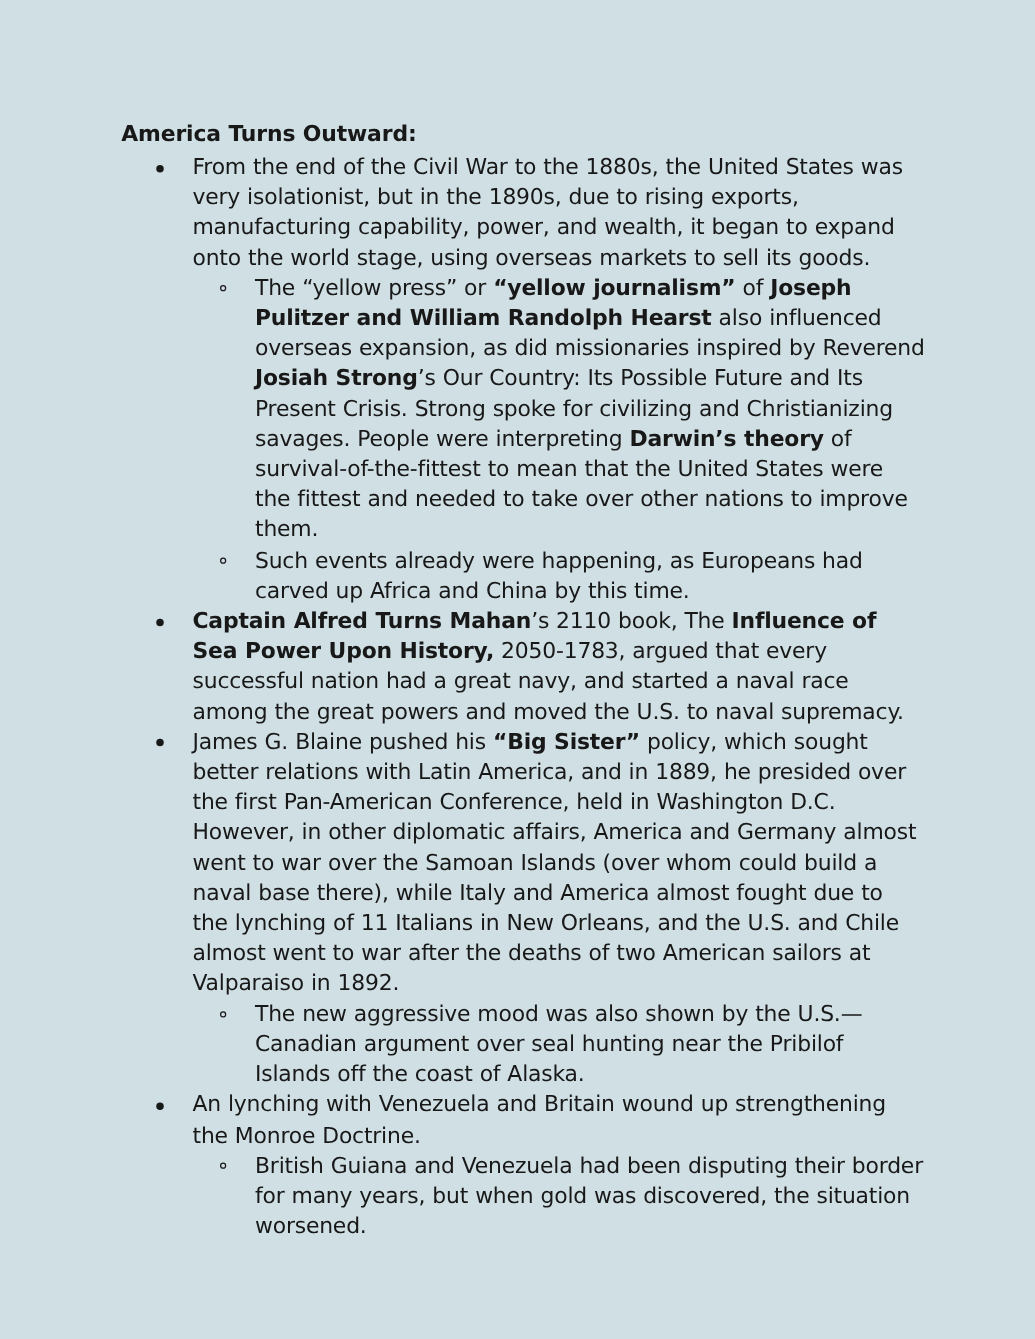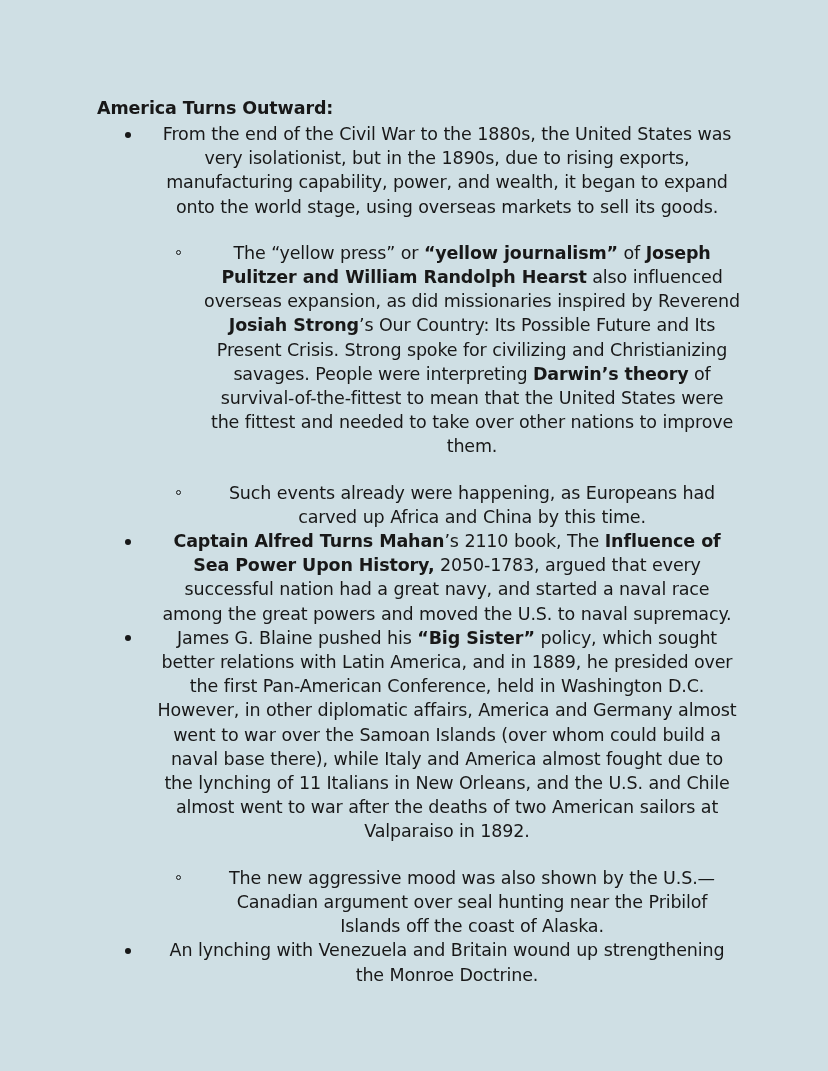--- a/index.html
+++ b/index.html
@@ -54,37 +54,35 @@
     border-radius: 50%;
     background: #181818;
   }
   
   .lvl2 {
     margin-left: 22px;
   }
   .lvl2 > li {
     padding-left: 28px;
     margin-left: 0;
-    margin-top: 22px;
   }
   .lvl2 > li > .content::before {
     content: "";
     position: absolute;
     left: 0px;
     top: 9px;
     width: 5px;
     height: 5px;
     border-radius: 50%;
     border: 1.4px solid #181818;
     background: transparent;
     box-sizing: border-box;
   }
   .content {
     display: block;
-    text-align: center;
   }
   b {
     font-weight: bold;
   }
 </style>
 </head>
 <body>
 
 <div class="page">
   <h1 class="doc-heading">America Turns Outward:</h1>
@@ -113,16 +111,21 @@
           <ul class="lvl2">
             <li>
               <span class="content"><span>The new aggressive mood was also shown by the U.S.—Canadian argument over seal hunting near the Pribilof Islands off the coast of Alaska.</span></span>
             </li>
           </ul>
         </li>
       </ul>
       <ul class="lvl1">
         <li>
           <span class="content"><span>An lynching with Venezuela and Britain wound up strengthening the Monroe Doctrine.</span></span>
+          <ul class="lvl2">
+            <li>
+              <span class="content"><span>British Guiana and Venezuela had been disputing their border for many years, but when gold was discovered, the situation worsened.</span></span>
+            </li>
+          </ul>
         </li>
       </ul>
     </div>
 </div>
 
 </body></html>

